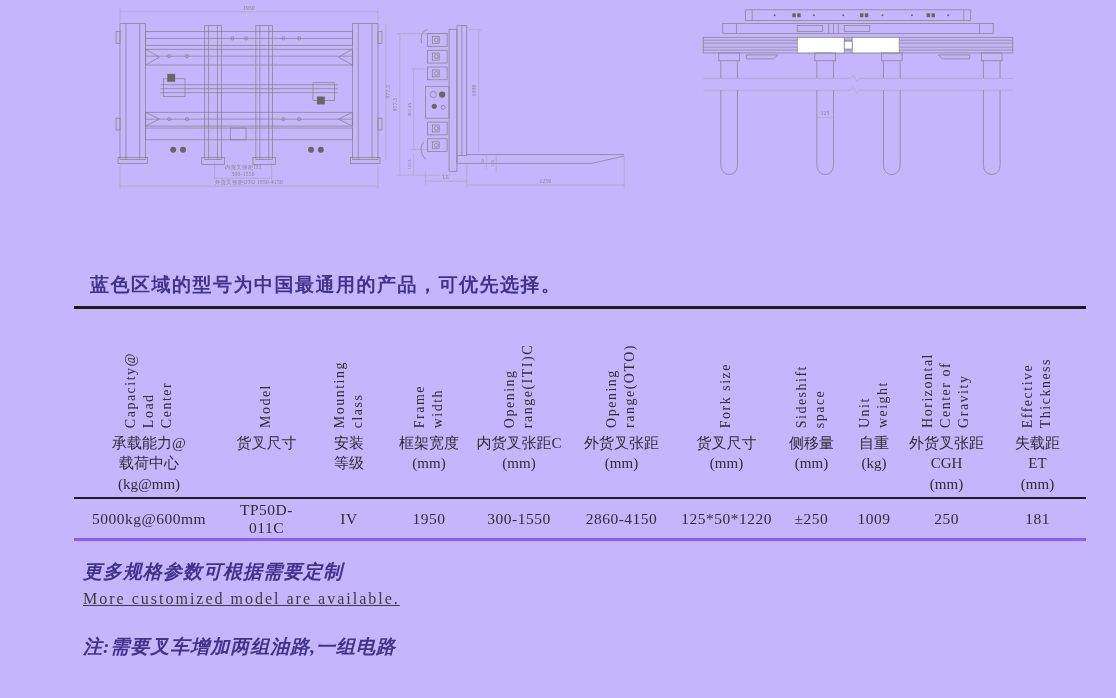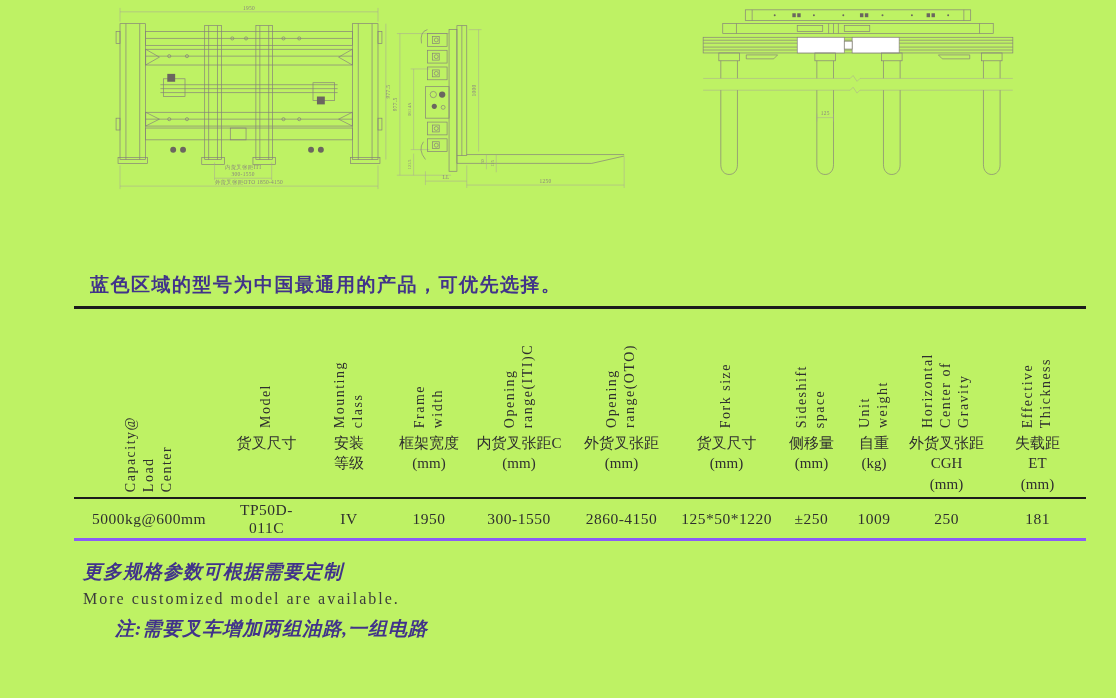--- a/index.html
+++ b/index.html
@@ -1,16 +1,16 @@
 <!DOCTYPE html>
 <html><head>
 <meta charset="utf-8">
 <style>
   html,body{margin:0;padding:0;background:#ffffff;}
-  #page{position:relative;width:1116px;height:698px;background:#bef264;overflow:hidden;
+  #page{position:relative;width:1116px;height:698px;background:#c4b5fd;overflow:hidden;
         font-family:"Liberation Serif","DejaVu Serif",serif;color:#2b2b2b;}
 
   
   .drawing{position:absolute;}
   #front-view{left:104px;top:2px;}
   #side-view{left:388px;top:6px;}
   #top-view{left:688px;top:2px;}
   .dim{font-size:5.5px;fill:#8a857e;letter-spacing:.3px;font-family:"Liberation Serif","DejaVu Serif",serif;}
   .dim-sm{font-size:4.3px;fill:#8a857e;font-family:"Liberation Serif","DejaVu Serif",serif;}
 
@@ -28,22 +28,22 @@
          font-size:14px;line-height:1.3;letter-spacing:1.5px;color:#2f2f2f;}
   .th-zh{height:64px;white-space:pre-line;text-align:center;font-size:15px;line-height:1.35;color:#2f2f2f;}
   .td{text-align:center;font-size:15.5px;letter-spacing:.5px;color:#2f2f2f;}
   .c0{width:150px}.c1{width:85px}.c2{width:80px}.c3{width:80px}.c4{width:100px}
   .c5{width:105px}.c6{width:105px}.c7{width:65px}.c8{width:60px}.c9{width:85px}.c10{width:97px}
 
   
   .note-zh{position:absolute;left:83px;font-size:19px;font-weight:bold;color:#41338a;letter-spacing:1px;font-style:italic;}
   .note-en{position:absolute;left:83px;font-size:16px;color:#3c3c3c;}
   #note1-zh{top:559px;}
-  #note1-en{top:590px;letter-spacing:2px;}
-  #note2-zh{top:616px;margin-left:32px;}
+  #note1-en{top:590px;letter-spacing:2px;text-decoration:underline;}
+  #note2-zh{top:634px;}
   #note2-en{top:670px;letter-spacing:.6px;}
 </style>
 </head>
 <body>
 
 <div id="page">
 
   <svg id="front-view" class="drawing" width="290" height="192" viewBox="0 0 290 195">
     <g stroke="#85807a" fill="none" stroke-width="0.7">
 
@@ -264,20 +264,23 @@
   <div id="header-note">蓝色区域的型号为中国最通用的产品，可优先选择。</div>
 
   <div id="spec-table">
     <div id="spec-head">
       <div class="th c0">
         <div class="th-en-wrap">
             <div class="th-en">Capacity@
 Load
 Center</div>
           </div>
+        <div class="th-zh">承载能力@
+载荷中心
+(kg@mm)</div>
       </div>
       <div class="th c1">
         <div class="th-en-wrap">
             <div class="th-en">Model</div>
           </div>
         <div class="th-zh">货叉尺寸</div>
       </div>
       <div class="th c2">
         <div class="th-en-wrap">
             <div class="th-en">Mounting

